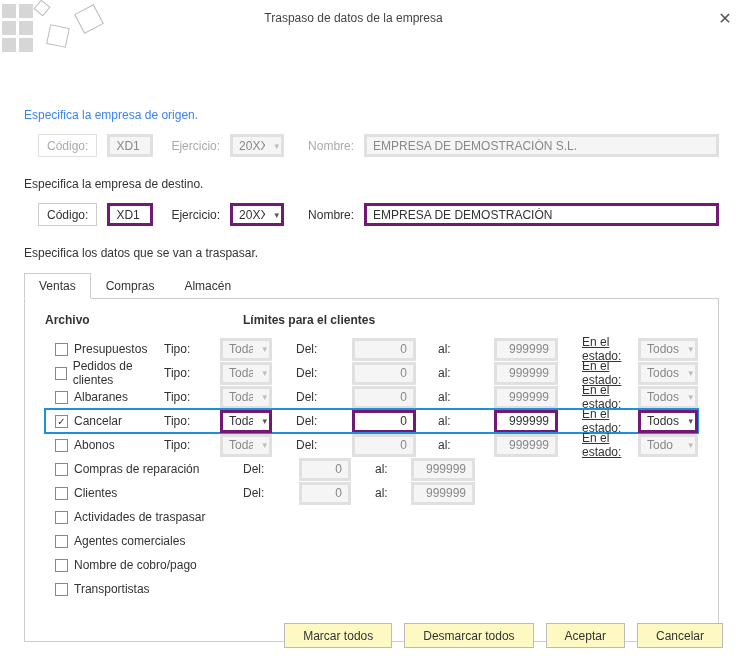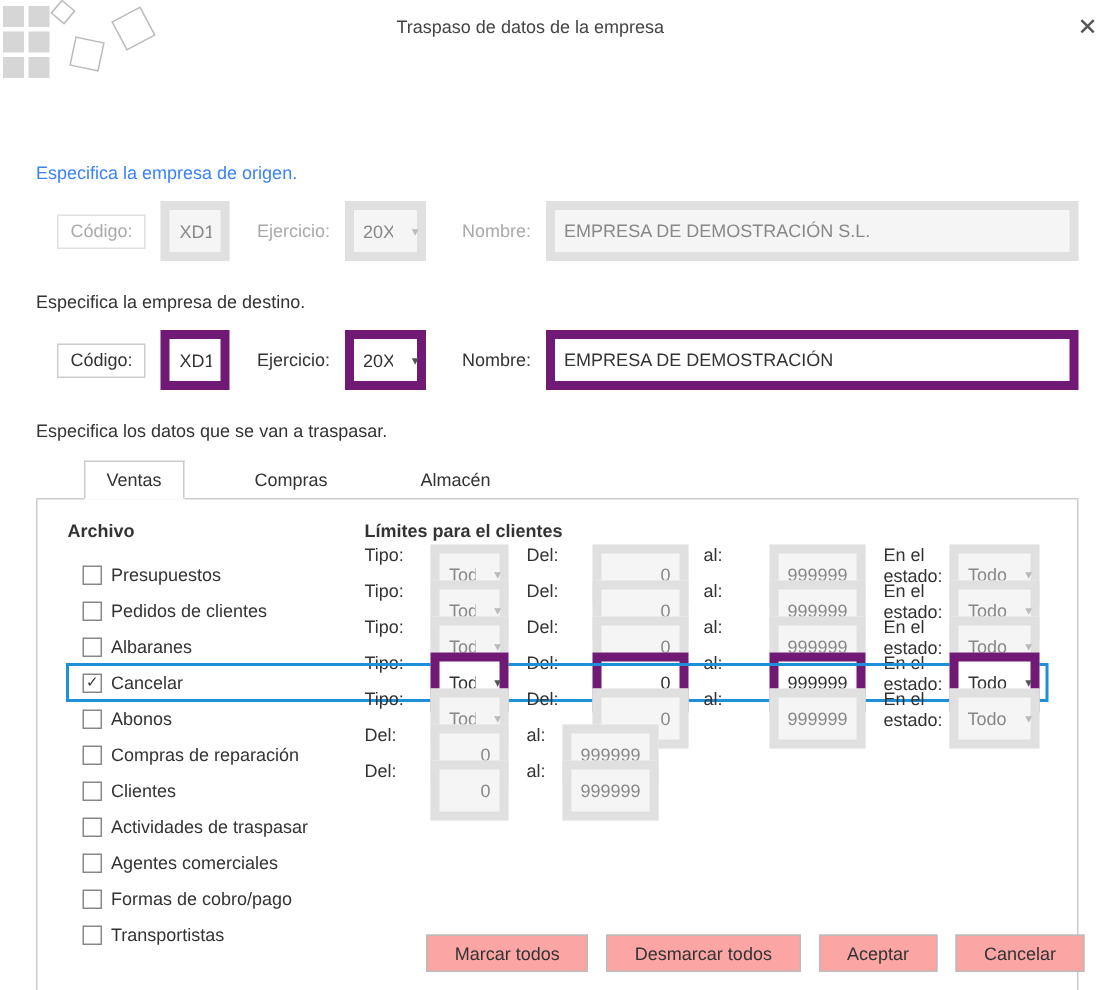--- a/index.html
+++ b/index.html
@@ -7,56 +7,56 @@
     .titlebar { height: 36px; display: flex; align-items: center; }
     .title-logo { width: 110px; height: 60px; position: absolute; left: 0; top: 0; }
     .title-text { flex: 1; text-align: center; color: #444; }
     .close-btn { width: 36px; height: 36px; display: flex; align-items: center; justify-content: center; font-size: 16px; color: #555; cursor: pointer; }
     .content { padding: 72px 24px 0 24px; }
     .section-label { color: #3b82f6; margin-bottom: 12px; }
     .section-label.active { color: #333; }
     .row { display: flex; align-items: center; gap: 10px; margin-bottom: 20px; padding-left: 14px; }
     .field-label { padding: 4px 8px; border: 1px solid #ccc; color: #333; font-size: 12px; height: 23px; display: flex; align-items: center; }
     .field-label.disabled { color: #aaa; border-color: #e0e0e0; }
-    .field-input { border: 6px solid #701a75; height: 40px; padding: 0 6px; color: #333; background: #fff; }
+    .field-input { border: 3px solid #701a75; height: 23px; padding: 0 6px; color: #333; background: #fff; }
     .field-input.disabled { background: #f5f5f5; color: #888; border-color: #e0e0e0; }
     .plain-label { color: #333; }
     .plain-label.disabled { color: #aaa; }
     .select-wrap { position: relative; display: inline-flex; align-items: center; }
     .select-wrap .caret { position: absolute; right: 5px; pointer-events: none; color: #555; font-size: 9px; }
     .select-wrap.disabled .caret { color: #bbb; }
     .select-wrap input { padding-right: 16px; }
     .wide-input { width: 395px; }
     
     .tabs { display: flex; border-bottom: 1px solid #ccc; margin-top: 6px; }
-    .tab { padding: 5px 14px; border: 1px solid transparent; border-bottom: none; color: #333; cursor: pointer; position: relative; bottom: -1px; margin-left: 32px; }
+    .tab { padding: 5px 14px; border: 1px solid transparent; border-bottom: none; color: #333; cursor: pointer; position: relative; bottom: -1px; }
     .tab.active { border-color: #ccc; background: #fff; border-bottom: 1px solid #fff; }
     .tab-content { border: 1px solid #ccc; border-top: none; padding: 14px 20px 40px 20px; }
     
     .col-headers { display: flex; font-weight: 600; color: #333; margin-bottom: 10px; }
     .col-archive { width: 198px; }
     .col-limits { flex: 1; }
     
     .item-row { display: flex; align-items: center; height: 24px; gap: 0; position: relative; }
     .item-row.selected { outline: 2px solid #1e90d8; outline-offset: -1px; }
     .checkbox { width: 13px; height: 13px; border: 1px solid #888; margin-right: 6px; display: inline-flex; align-items: center; justify-content: center; cursor: pointer; font-size: 10px; color: #333; background: #fff; }
     .item-label { color: #333; }
     .archive-cell { width: 198px; display: flex; align-items: center; padding-left: 10px; }
-    .limits-cell { display: flex; align-items: flex-start; gap: 0; }
+    .limits-cell { display: flex; align-items: center; gap: 12px; }
     .limits-cell .lbl { width: 44px; color: #333; }
     .tipo-sel { width: 52px; }
     .num-input { width: 64px; text-align: right; }
     .estado-sel { width: 60px; }
-    .lbl-estado { width: 78px; margin-left: 12px; }
+    .lbl-estado { width: 78px; margin-left: 12px; text-decoration: underline; }
     .lbl-tipo { width: 38px; }
     .lbl-del { width: 34px; margin-left: 12px;}
     .lbl-al { width: 24px; margin-left: 10px; }
     
     .footer { position: absolute; bottom: 12px; right: 20px; display: flex; gap: 12px; }
-    .btn { border: 1px solid #bbb; background: #fca5a5; padding: 5px 18px; color: #333; cursor: pointer; height: 25px; display: flex; align-items: center; }
+    .btn { border: 1px solid #bbb; background: #fef9c3; padding: 5px 18px; color: #333; cursor: pointer; height: 25px; display: flex; align-items: center; }
     
     .logo-square { position: absolute; background: #bbb; opacity: 0.6; }
     .logo-outline { position: absolute; border: 1px solid #bbb; }
   </style>
 </head>
 <body>
 
 <div class="titlebar">
   <div class="title-logo">
     <div class="logo-square" style="left:2px;top:4px;width:14px;height:14px;"></div>
@@ -258,21 +258,21 @@
         <div class="item-row">
     <div class="archive-cell">
       <span class="checkbox"></span>
       <span class="item-label">Agentes comerciales</span>
     </div>
     <div class="limits-cell"></div>
         </div>
         <div class="item-row">
     <div class="archive-cell">
       <span class="checkbox"></span>
-      <span class="item-label">Formas de cobro/pago</span>
+      <span class="item-label">Nombre de cobro/pago</span>
     </div>
     <div class="limits-cell"></div>
         </div>
         <div class="item-row">
     <div class="archive-cell">
       <span class="checkbox"></span>
       <span class="item-label">Transportistas</span>
     </div>
     <div class="limits-cell"></div>
         </div>

